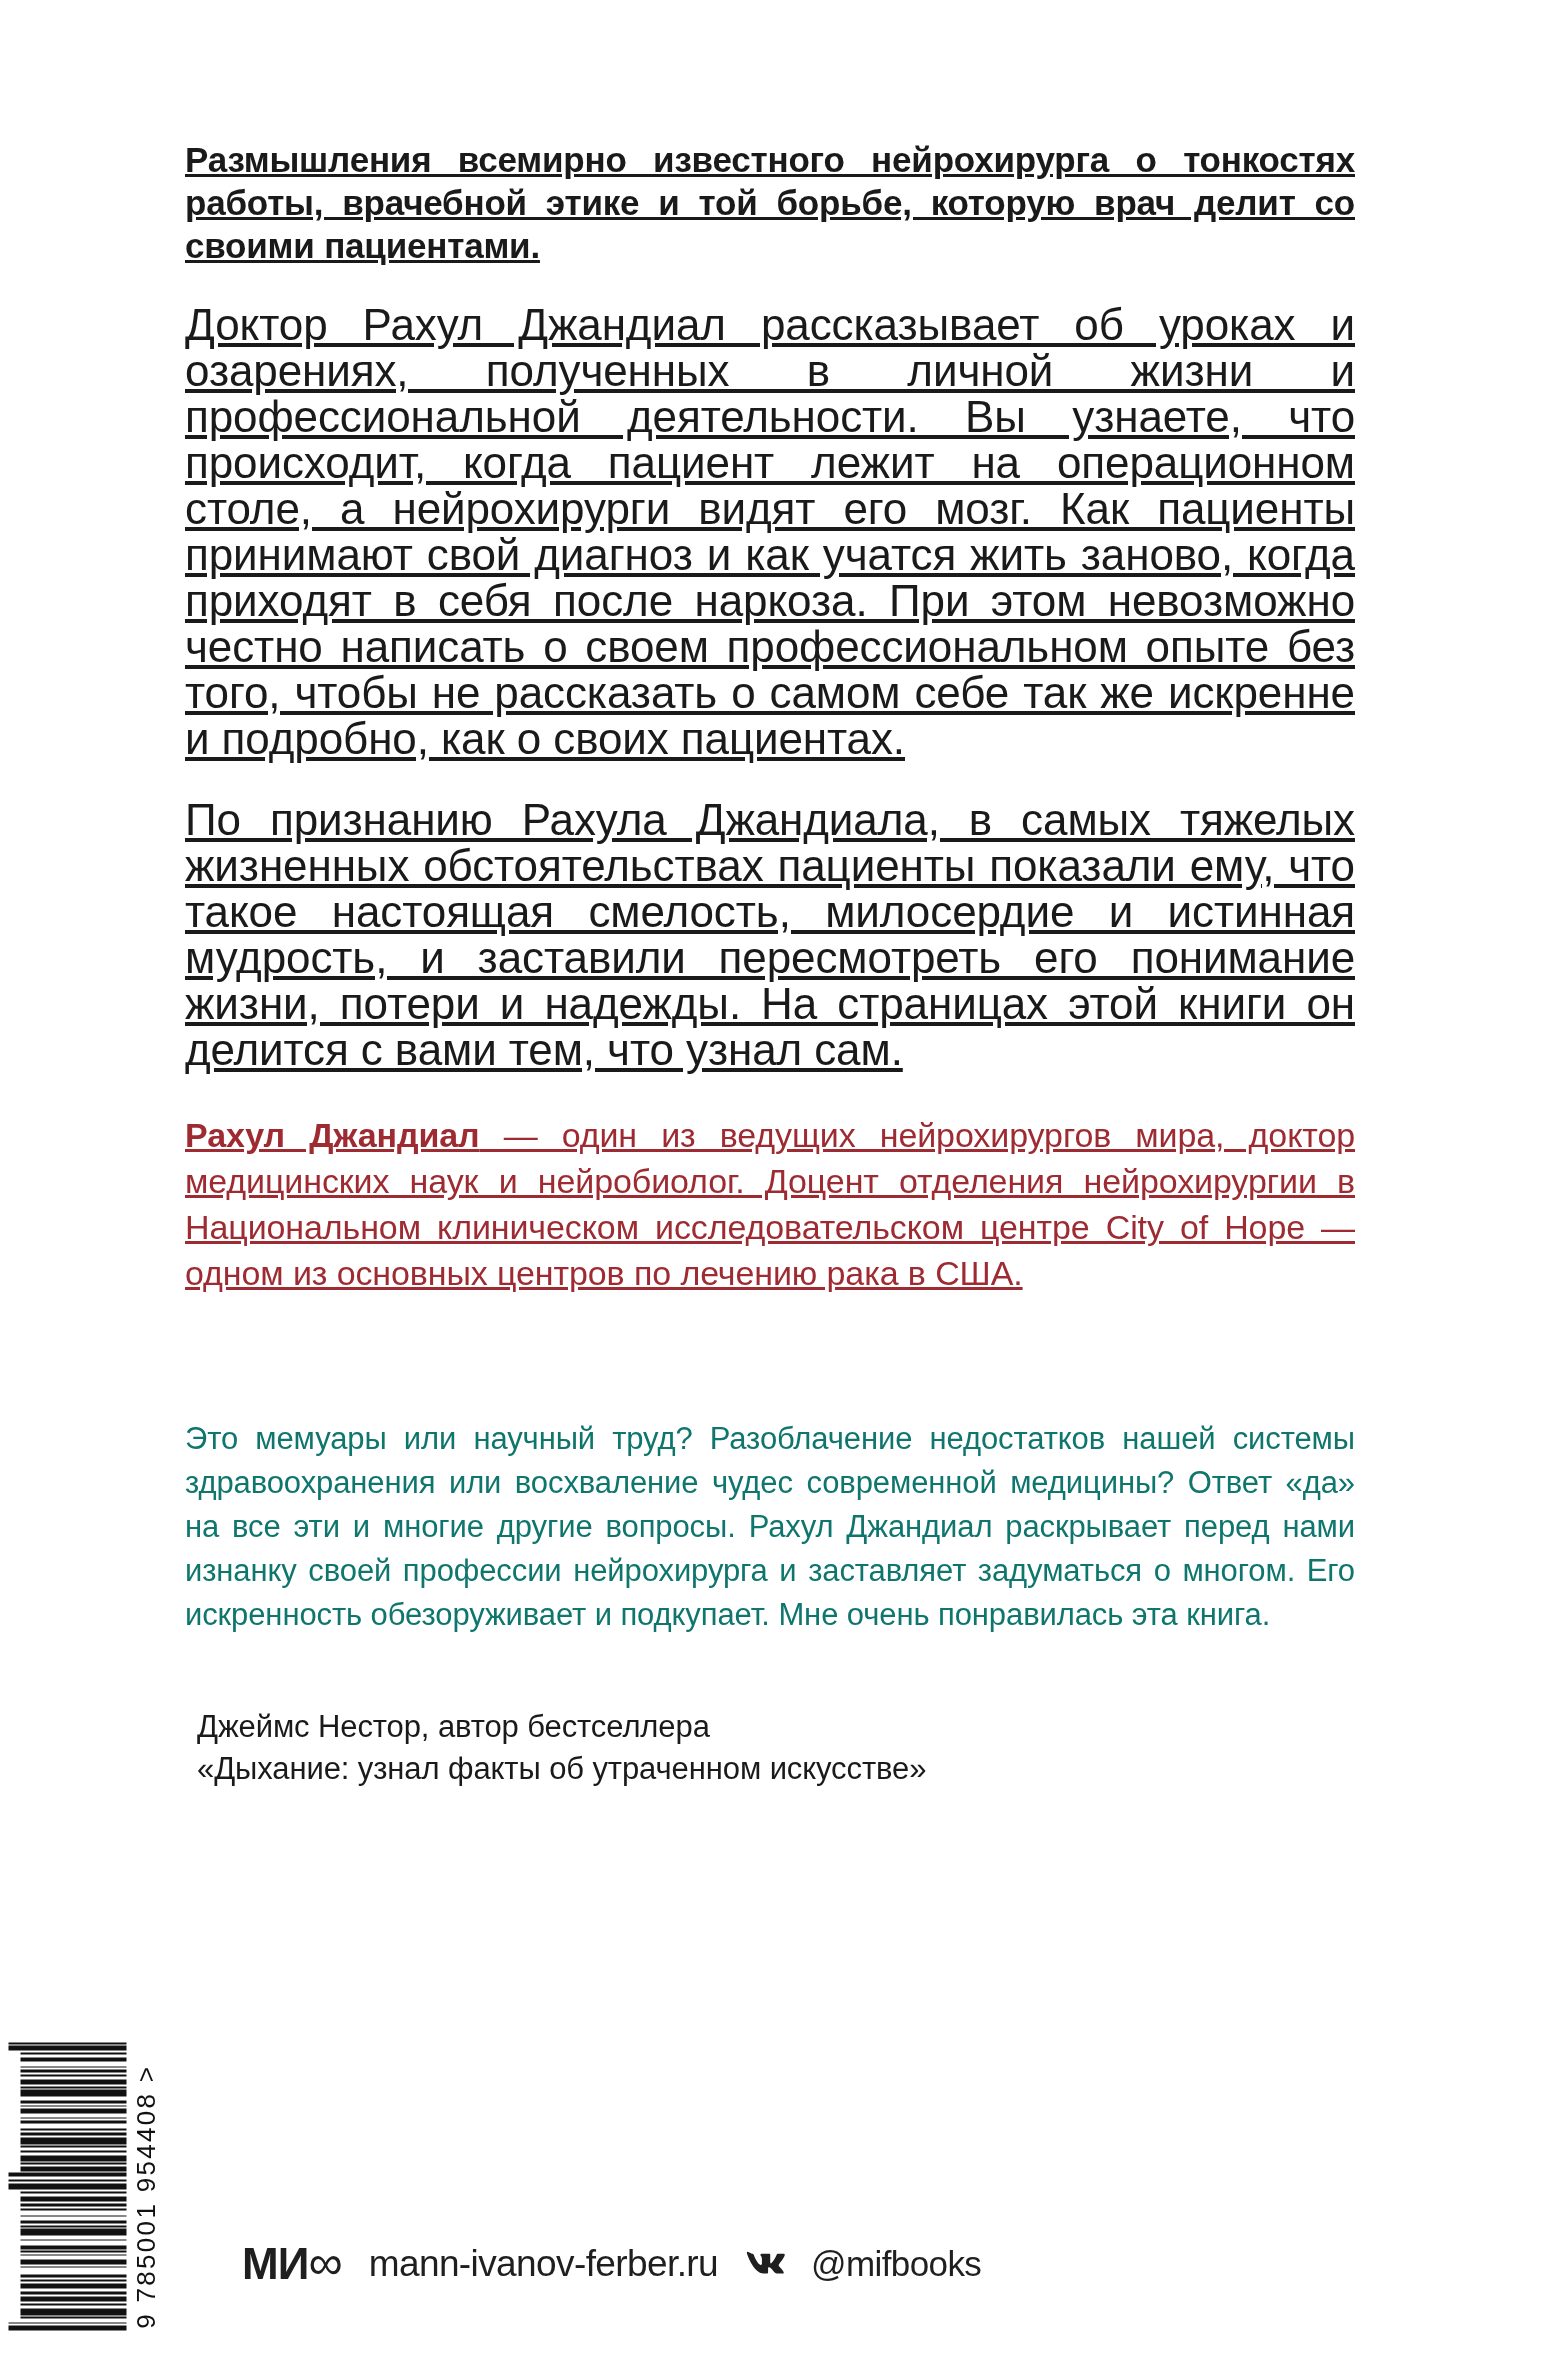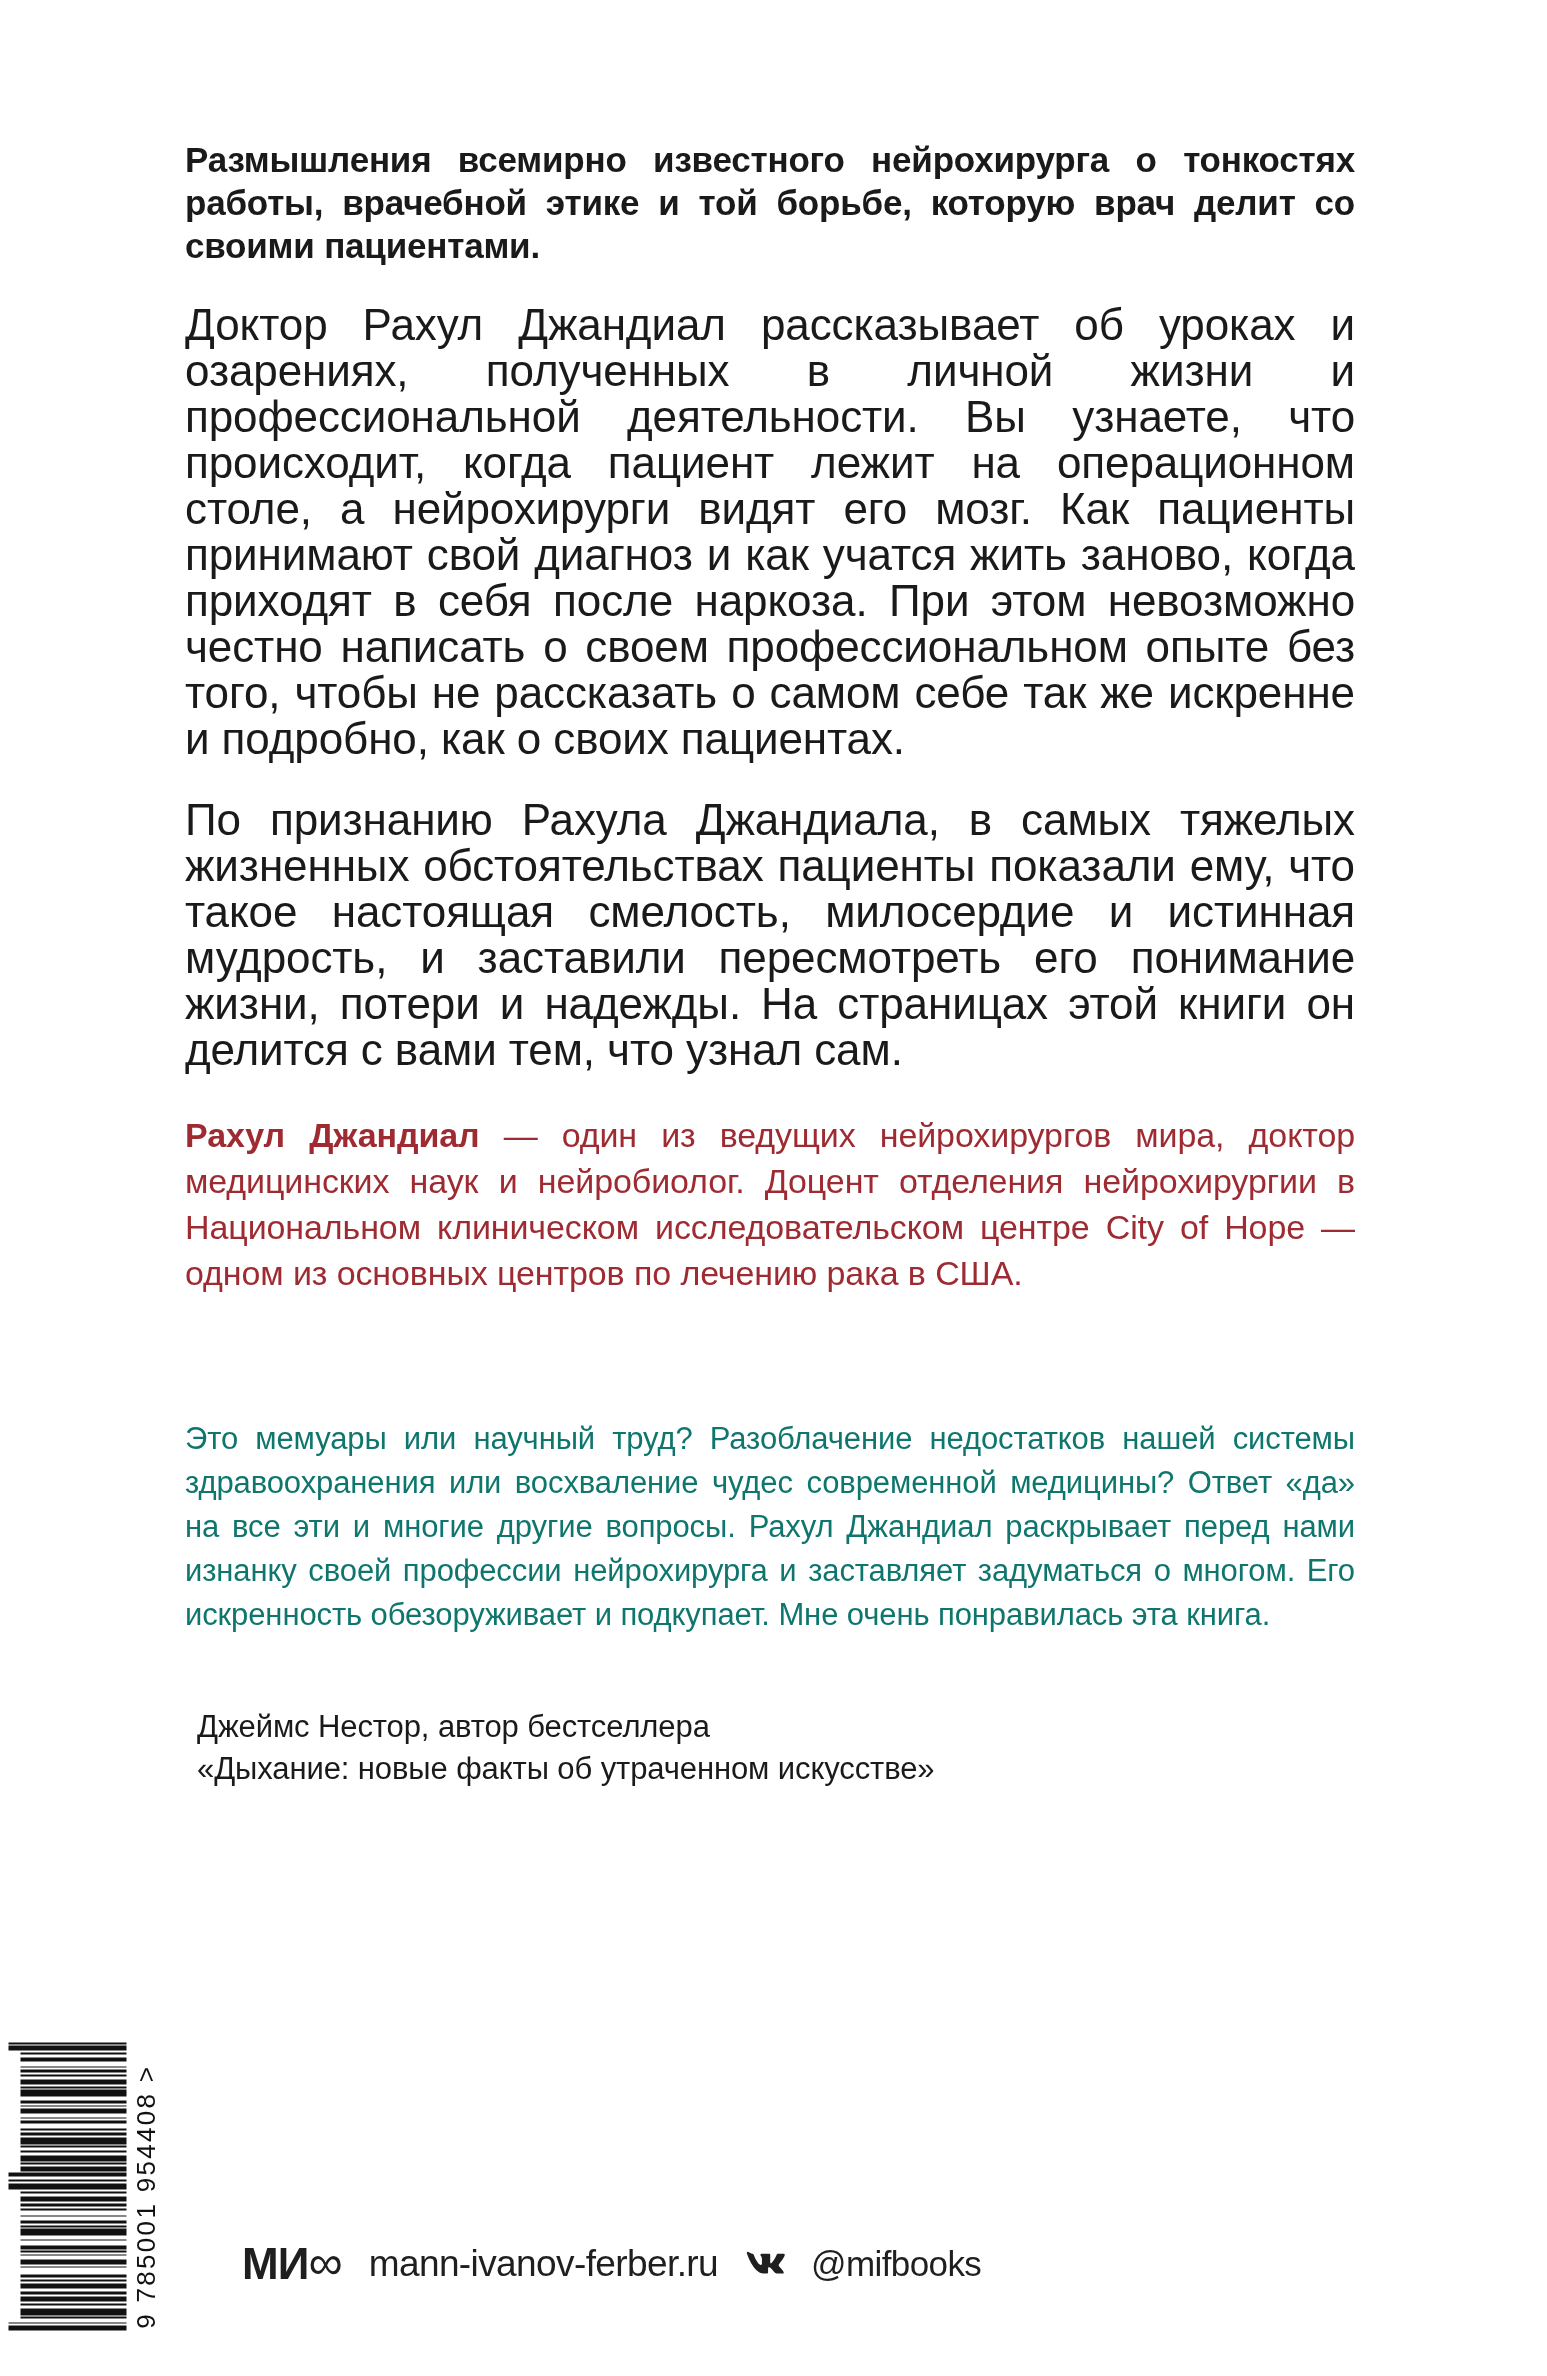--- a/index.html
+++ b/index.html
@@ -34,20 +34,21 @@
 
   
   .para {
     font-family: "Liberation Sans Narrow", "Liberation Sans", sans-serif;
     font-stretch: condensed;
     text-align: justify;
     text-justify: inter-word;
     color: #1a1a1a;
     margin: 0;
     transform-origin: left top;
+    text-decoration: underline;
   }
 
   .lead {
     font-size: 35px;
     line-height: 43px;
     font-weight: 700;
     letter-spacing: -0.2px;
     margin-bottom: 35px;
   }
 
@@ -209,21 +210,21 @@
 
     <p class="para body-para">По признанию Рахула Джандиала, в самых тяжелых жизненных обстоятельствах пациенты показали ему, что такое настоящая смелость, милосердие и истинная мудрость, и заставили пересмотреть его понимание жизни, потери и надежды. На страницах этой книги он делится с вами тем, что узнал сам.</p>
 
     <p class="para bio"><span class="bio-name">Рахул Джандиал</span><span> — один из ведущих нейрохирургов мира, доктор медицинских наук и нейробиолог. Доцент отделения нейрохирургии в Национальном клиническом исследовательском центре City of Hope — одном из основных центров по лечению рака в США.</span></p>
   </div>
 
   <div class="review-block">
     <p class="review">Это мемуары или научный труд? Разоблачение недостатков нашей системы здравоохранения или восхваление чудес современной медицины? Ответ «да» на все эти и многие другие вопросы. Рахул Джандиал раскрывает перед нами изнанку своей профессии нейрохирурга и заставляет задуматься о многом. Его искренность обезоруживает и подкупает. Мне очень понравилась эта книга.</p>
     <p class="attribution">
       <span>Джеймс Нестор, автор бестселлера</span><br>
-      <span>«Дыхание: новые факты об утраченном искусстве»</span>
+      <span>«Дыхание: узнал факты об утраченном искусстве»</span>
     </p>
   </div>
 
   <div class="barcode-wrap">
     <div class="barcode-rot">
       <div class="bars" id="barcode-bars">
           <span class="tall" style="width:5.1px"></span>
           <span class="gap" style="width:1.7px"></span>
           <span class="tall" style="width:1.7px"></span>
           <span class="gap" style="width:3.4px"></span>

